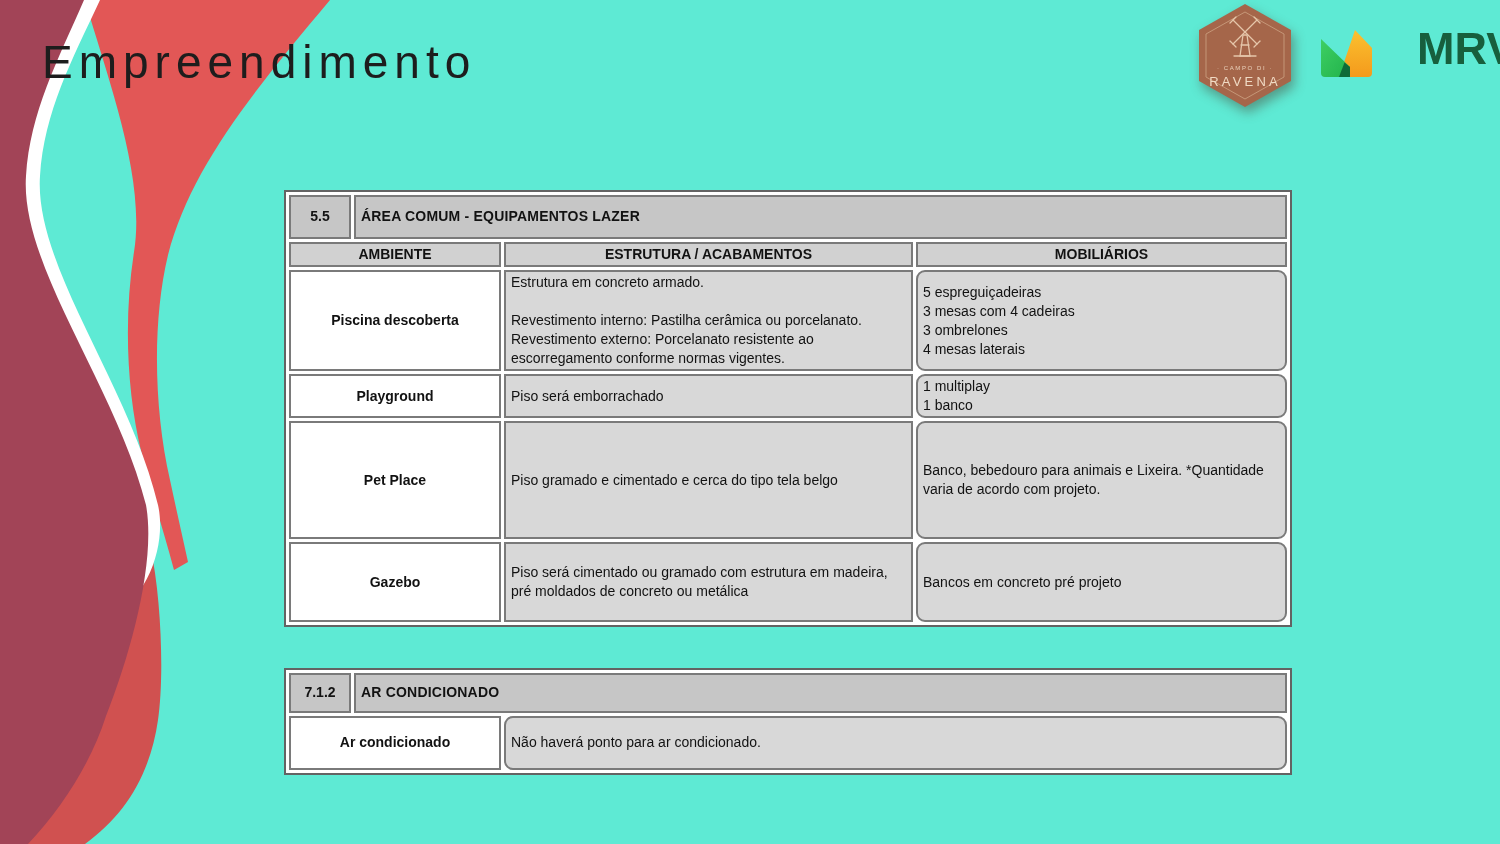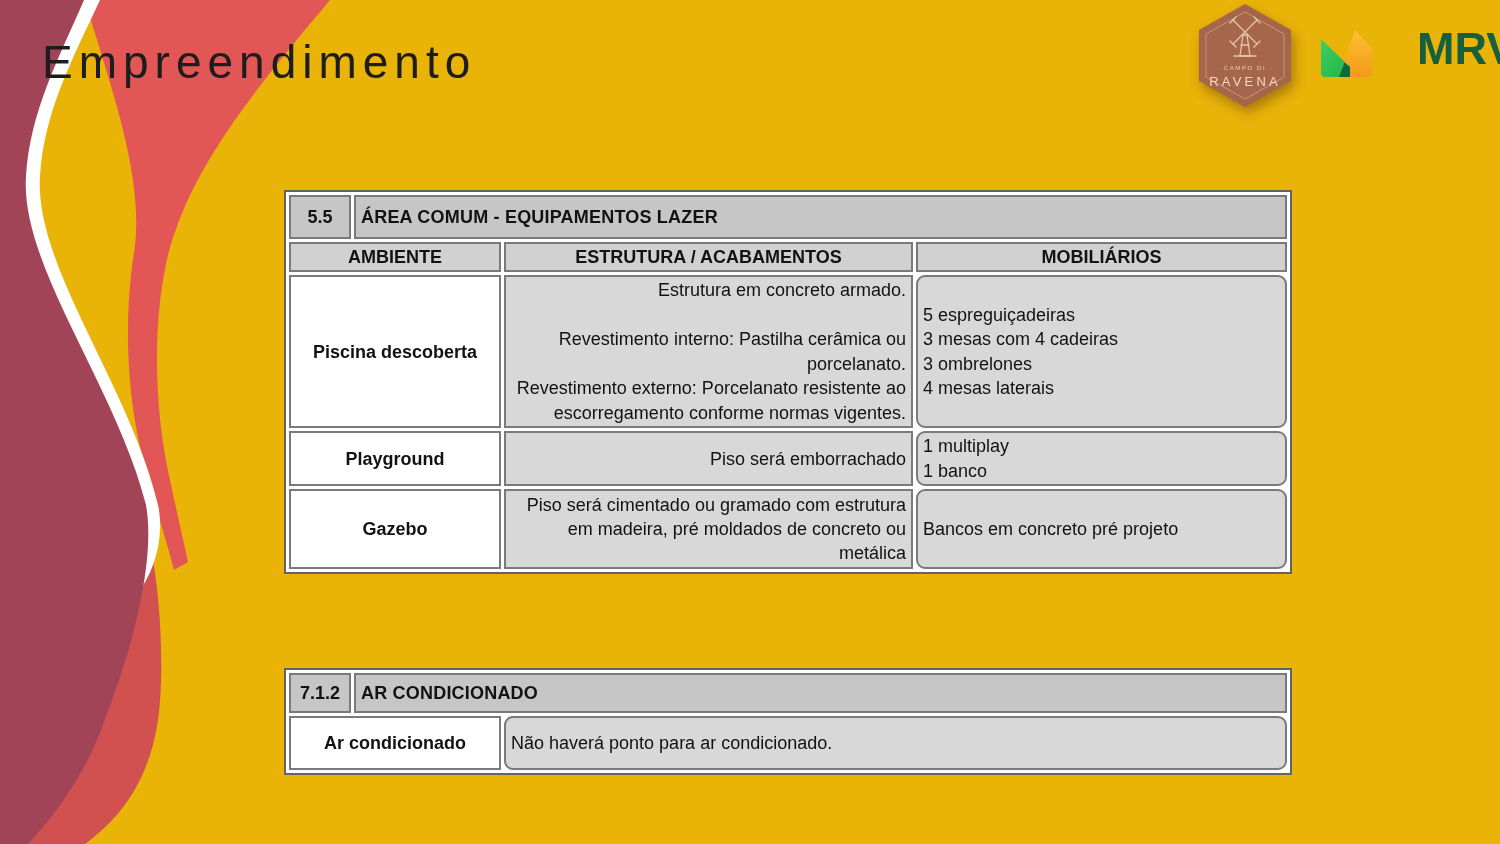--- a/index.html
+++ b/index.html
@@ -1,17 +1,17 @@
 <!DOCTYPE html>
 <html><head>
 <meta charset="utf-8">
 <style>
   html,body{margin:0;padding:0;background:#e8e8e8;}
   .slide{
-    position:relative;width:1500px;height:844px;background:#eab308;
+    position:relative;width:1500px;height:844px;background:#5eead4;
     overflow:hidden;font-family:"Liberation Sans",sans-serif;
   }
   .bg{position:absolute;left:0;top:0;width:1500px;height:844px;z-index:0;}
   
   .titles{position:absolute;left:42px;top:38px;z-index:2;}
   .titles h1{
     margin:0;font-size:46px;font-weight:300;letter-spacing:6px;
     color:#1d1d1d;line-height:1.05;font-family:"Liberation Sans",sans-serif;
   }
   .subtitle{
@@ -29,29 +29,29 @@
     font-size:45px;font-weight:800;color:#175f3d;line-height:54px;letter-spacing:0;margin-left:38px;
   }
   
   table.spec{
     position:absolute;left:284px;width:1008px;table-layout:fixed;z-index:1;
     border-collapse:separate;border-spacing:3px;background:#ffffff;
     border:2px solid #636363;color:#121212;
   }
   table.spec td{
     box-sizing:border-box;border:2px solid #7a7a7a;
-    padding:1px 5px;font-size:18px;line-height:1.36;vertical-align:middle;
+    padding:1px 5px;font-size:14px;line-height:1.36;vertical-align:middle;
     overflow:hidden;
   }
   td.num{background:#c6c6c6;font-weight:bold;text-align:center;font-size:14.5px;}
   td.sectitle{background:#c6c6c6;font-weight:bold;text-align:left;padding-left:8px;font-size:15px;letter-spacing:0.2px;}
   td.colhead{background:#d1d1d1;font-weight:bold;text-align:center;font-size:14.5px;}
   td.amb{background:#ffffff;font-weight:bold;text-align:center;}
   td.cell{background:#d8d8d8;white-space:pre-line;}
-  td.ctr{text-align:right;}
+  td.ctr{text-align:left;}
   td.lft{text-align:left;padding-left:4px;border-radius:9px;}
 </style>
 </head>
 <body>
 
 <div class="slide">
 
   <svg class="bg" viewBox="0 0 1500 844" preserveAspectRatio="none">
     <path d="M85,0 L330,0 C250,95 190,170 168,255 C152,322 154,410 170,480 C176,508 182,535 188,562 L174,570 C162,525 150,490 142,455 C126,390 124,316 134,252 C146,178 108,80 85,0 Z" fill="#e25756"></path>
     <path d="M0,430 C90,445 135,470 150,545 C162,600 164,680 158,720 C150,775 125,815 85,844 L0,844 Z" fill="#d05150"></path>
@@ -128,20 +128,25 @@
 3 ombrelones
 4 mesas laterais</td>
     </tr>
     <tr>
       <td class="amb" colspan="2" style="height:42px">Playground</td>
       <td class="cell ctr">Piso será emborrachado</td>
       <td class="cell lft">1 multiplay
 1 banco</td>
     </tr>
     <tr>
+      <td class="amb" colspan="2" style="height:118px">Pet Place</td>
+      <td class="cell ctr">Piso gramado e cimentado e cerca do tipo tela belgo</td>
+      <td class="cell lft">Banco, bebedouro para animais e Lixeira. *Quantidade varia de acordo com projeto.</td>
+    </tr>
+    <tr>
       <td class="amb" colspan="2" style="height:80px">Gazebo</td>
       <td class="cell ctr">Piso será cimentado ou gramado com estrutura em madeira, pré moldados de concreto ou metálica</td>
       <td class="cell lft">Bancos em concreto pré projeto</td>
     </tr>
   </tbody>
     </table>
 
   <table class="spec" style="top:668px">
     <colgroup>
         <col style="width:62px">

